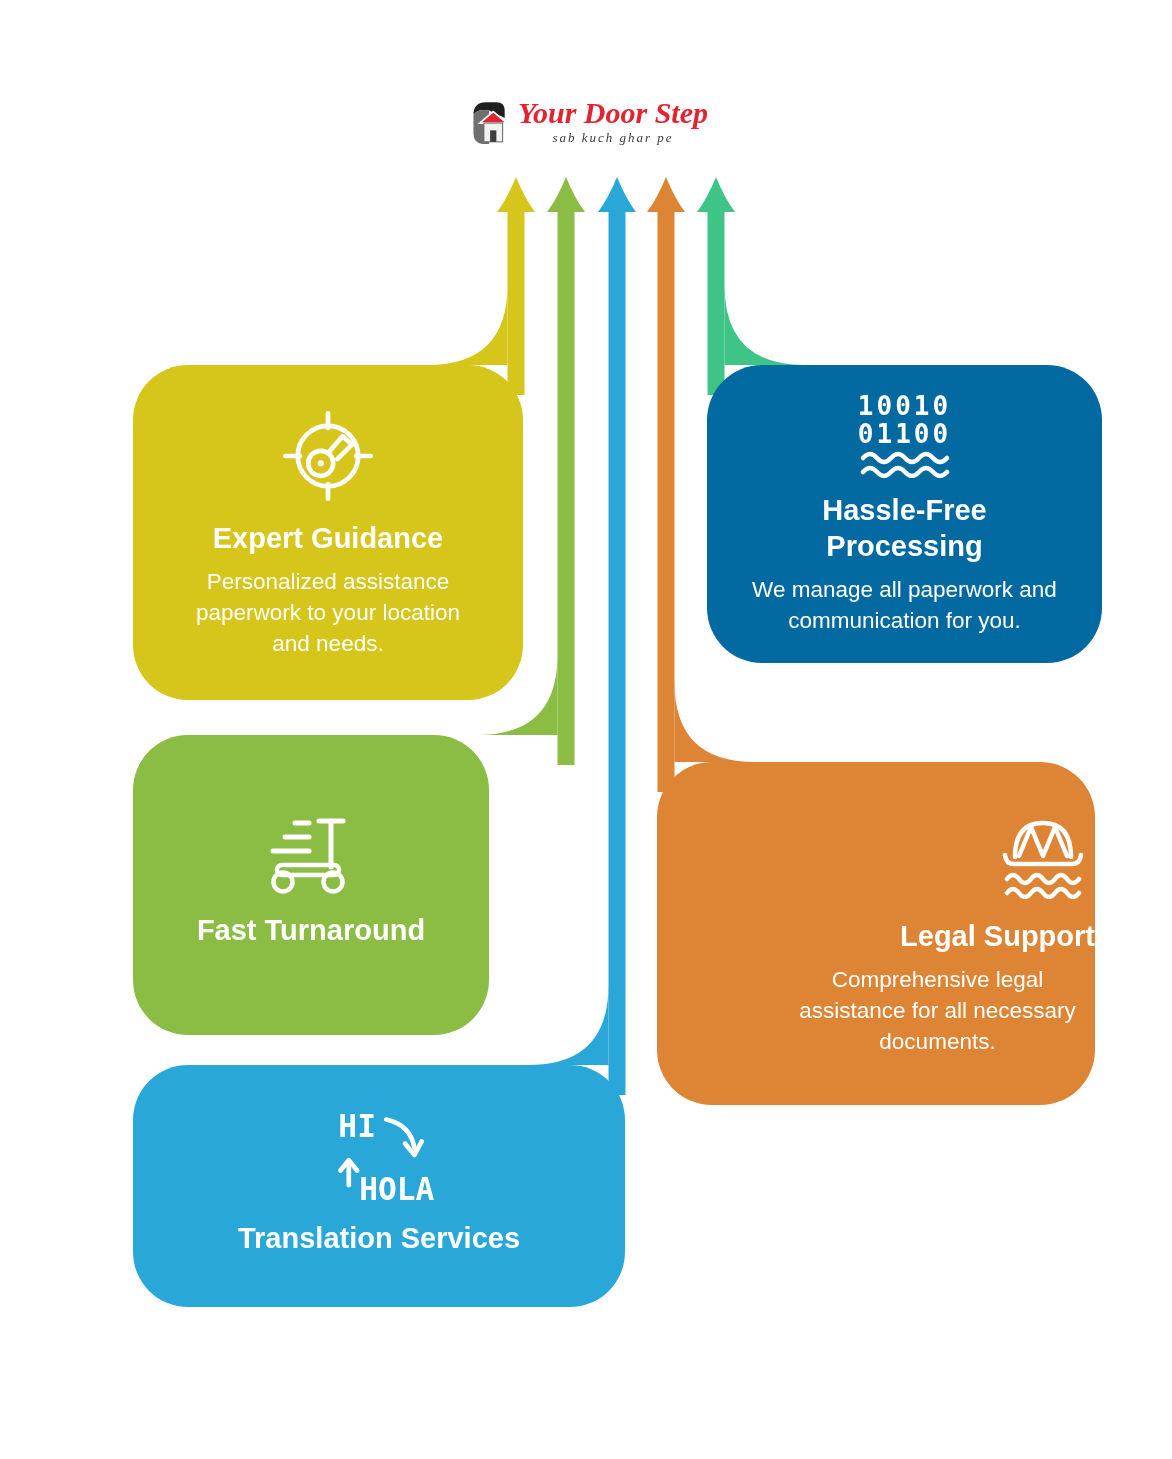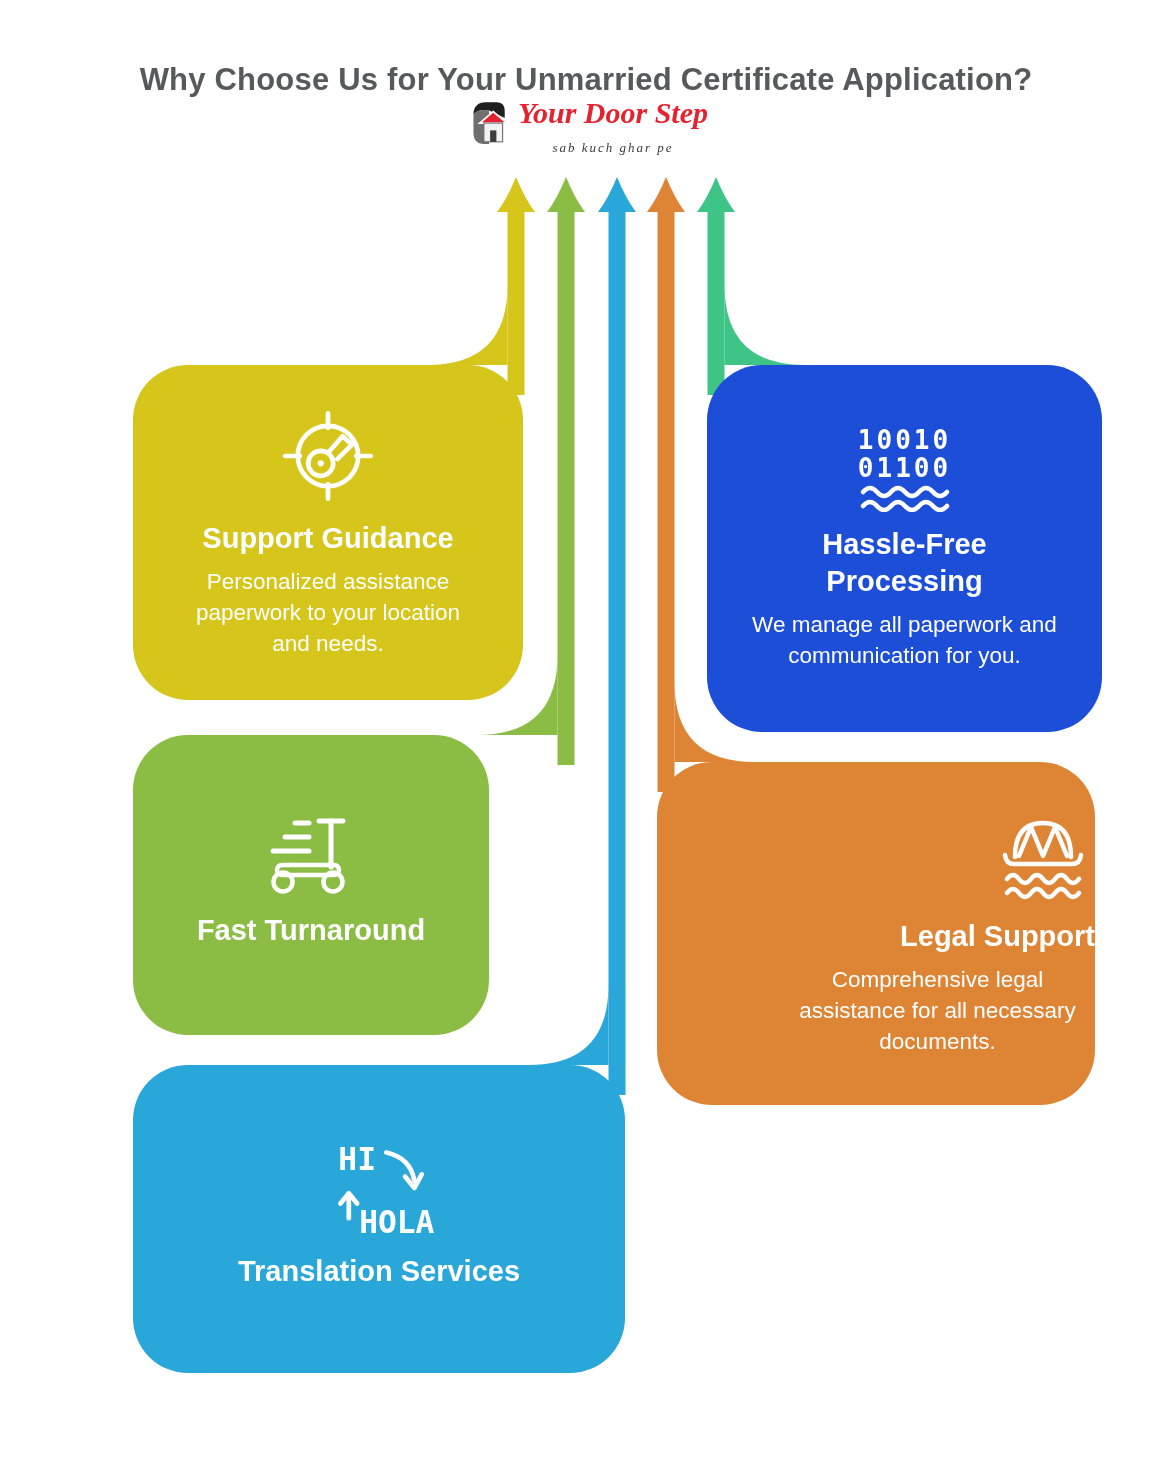--- a/index.html
+++ b/index.html
@@ -8,54 +8,53 @@
 
   
   .title{position:absolute;top:62px;left:0;width:1172px;text-align:center;
          font-size:31px;font-weight:bold;color:#58595b;letter-spacing:.2px;}
   .logo{position:absolute;top:96px;left:0;width:1172px;display:flex;
         justify-content:center;align-items:flex-start;gap:8px;}
   .logo-text{display:flex;flex-direction:column;align-items:center;margin-top:2px;}
   .logo-name{font-family:"Liberation Serif", serif;font-style:italic;font-weight:bold;
              font-size:30px;color:#e32330;line-height:1;}
   .logo-tagline{font-family:"Liberation Serif", serif;font-style:italic;
-                font-size:13px;color:#3a3a3a;margin-top:12px;letter-spacing:2px;}
+                font-size:13px;color:#3a3a3a;margin-top:2px;letter-spacing:2px;}
 
   
   .arrows{position:absolute;left:0;top:0;z-index:1;}
 
   
   .card{position:absolute;z-index:2;border-radius:55px;color:#ffffff;
         display:flex;flex-direction:column;align-items:center;justify-content:center;
         text-align:center;}
   .card-title{font-size:29px;font-weight:bold;line-height:1.25;margin:14px 0 10px 0;}
   .card-body{font-size:22.5px;line-height:1.38;}
   .card-yellow{left:133px;top:365px;width:390px;height:335px;background:#d6c51a;}
-  .card-teal  {left:707px;top:365px;width:395px;height:367px;background:#1d4ed8;}
+  .card-teal  {left:707px;top:365px;width:395px;height:298px;background:#0369a1;}
   .card-green {left:133px;top:735px;width:356px;height:300px;background:#8bbc43;}
   .card-orange{left:657px;top:762px;width:438px;height:343px;background:#dd8435;align-items:flex-end;}
-  .card-blue  {left:133px;top:1065px;width:492px;height:308px;background:#29a7d9;}
+  .card-blue  {left:133px;top:1065px;width:492px;height:242px;background:#29a7d9;}
   .card-yellow .card-body{max-width:295px;}
   .card-teal   .card-body{max-width:310px;}
   .card-teal   .card-title{max-width:260px;}
   .card-green  .card-body{max-width:345px;}
   .card-orange .card-body{max-width:315px;}
   .card-blue   .card-body{max-width:335px;}
 
   .icon-wrap{display:flex;flex-direction:column;align-items:center;}
   .binary-lines{font-family:"DejaVu Sans Mono", monospace;font-weight:bold;
                 font-size:26px;letter-spacing:3px;line-height:1.08;color:#ffffff;}
   .mono-svg-text{font-family:"DejaVu Sans Mono", monospace;font-weight:bold;}
 </style>
 </head>
 <body>
 
 <div class="canvas">
 
-  <div class="title">Why Choose Us for Your Unmarried Certificate Application?</div>
 
   <div class="logo">
     <svg width="46" height="50" viewBox="0 0 44 48">
       <path d="M9 18 Q9 6 21 6 L31 6 Q39 6 39 14 L39 21 L24 14 Q13 12 9 18 Z" fill="#1f1f1f"></path>
       <path d="M9 18 Q13 12 24 14 L24 46 L19 46 Q9 46 9 35 Z" fill="#6f6f6f"></path>
       <path d="M15 26 L28 15 L41 26 Z" fill="#e32330" stroke="#ffffff" stroke-width="1.6"></path>
       <rect x="19" y="26" width="18" height="18" fill="#f2f2f2" stroke="#666" stroke-width="1"></rect>
       <rect x="25" y="33" width="6" height="11" fill="#3c3c3c"></rect>
     </svg>
     <div class="logo-text">
@@ -101,21 +100,21 @@
     <svg width="100" height="100" viewBox="0 0 96 96" fill="none" stroke="#ffffff" stroke-width="4.5" stroke-linecap="round" stroke-linejoin="round">
       <circle cx="48" cy="48" r="29"></circle>
       <line x1="48" y1="7" x2="48" y2="21"></line>
       <line x1="48" y1="75" x2="48" y2="89"></line>
       <line x1="7" y1="48" x2="21" y2="48"></line>
       <line x1="75" y1="48" x2="89" y2="48"></line>
       <circle cx="41" cy="55" r="12"></circle>
       <circle cx="41" cy="55" r="3" fill="#ffffff" stroke="none"></circle>
       <path d="M49 44 L62 29 L71 37 L57 51"></path>
     </svg>
-    <div class="card-title">Support Guidance</div>
+    <div class="card-title">Expert Guidance</div>
     <div class="card-body">Personalized assistance paperwork to your location and needs.</div>
   </div>
 
   <div class="card card-teal">
     <div class="icon-wrap">
       <div class="binary-lines">10010</div>
       <div class="binary-lines">01100</div>
       <svg width="92" height="30" viewBox="0 0 92 30" fill="none" stroke="#ffffff" stroke-width="4.5" stroke-linecap="round">
         <path d="M4 10 Q11 2 18 10 T32 10 T46 10 T60 10 T74 10 T88 10"></path>
         <path d="M4 24 Q11 16 18 24 T32 24 T46 24 T60 24 T74 24 T88 24"></path>

